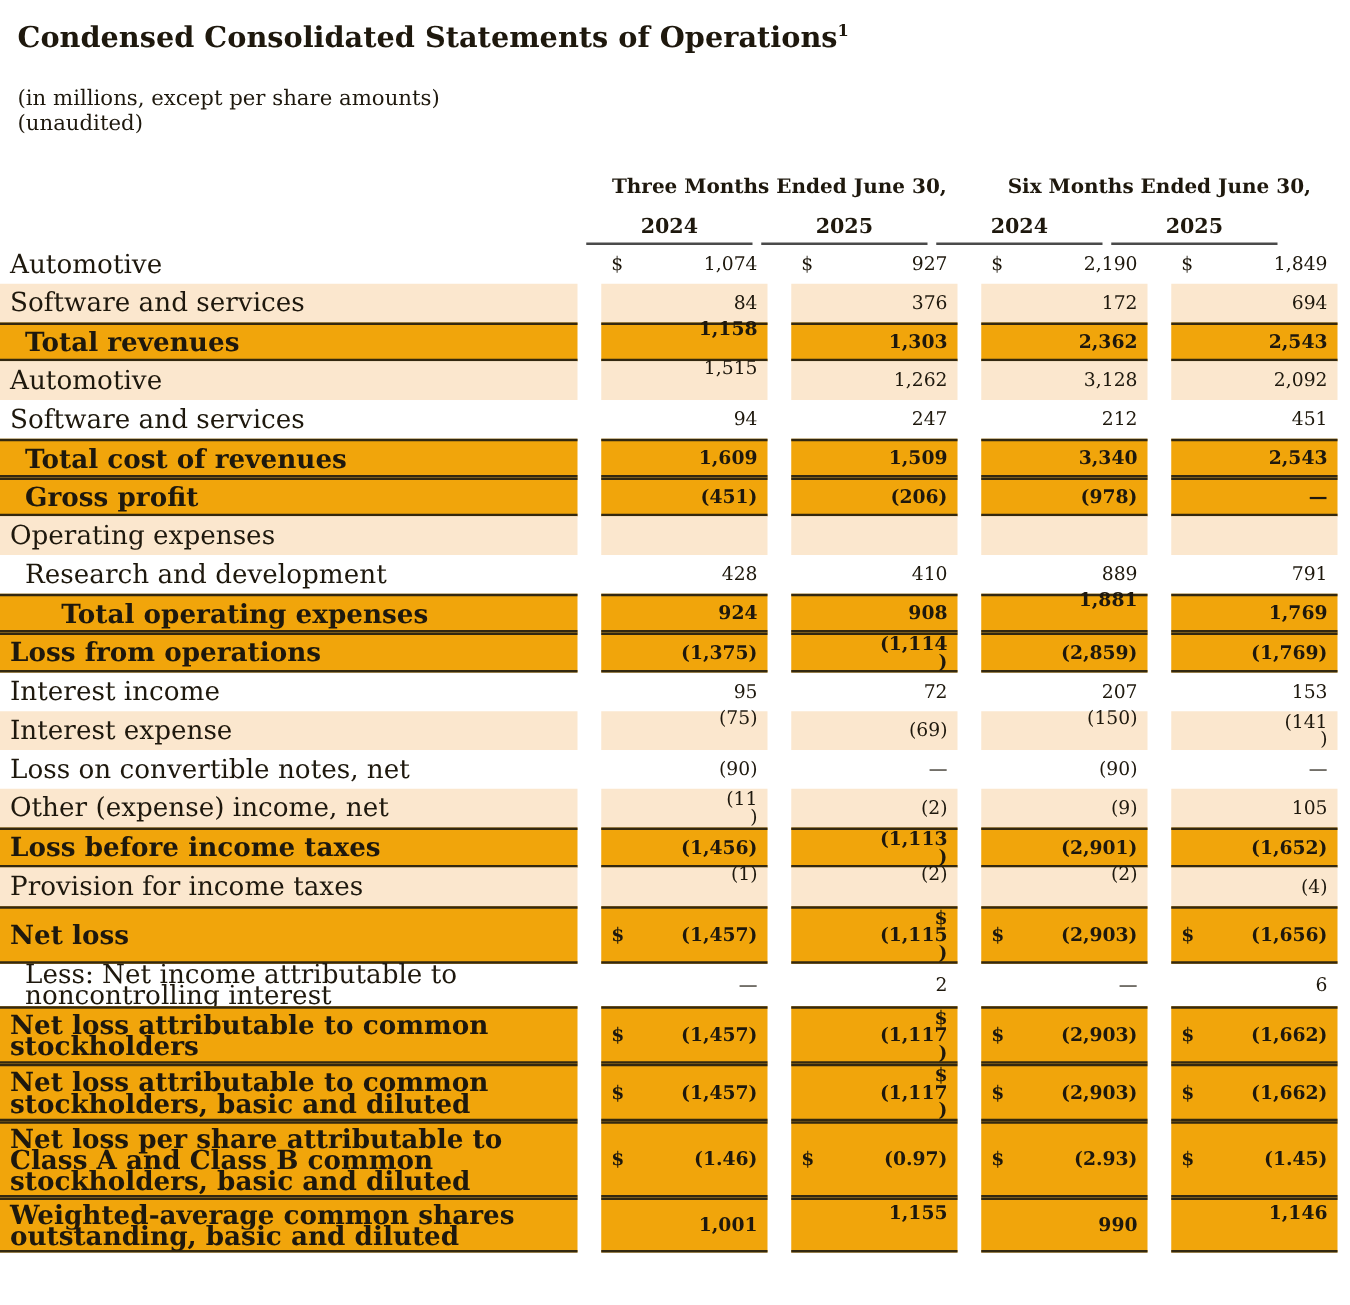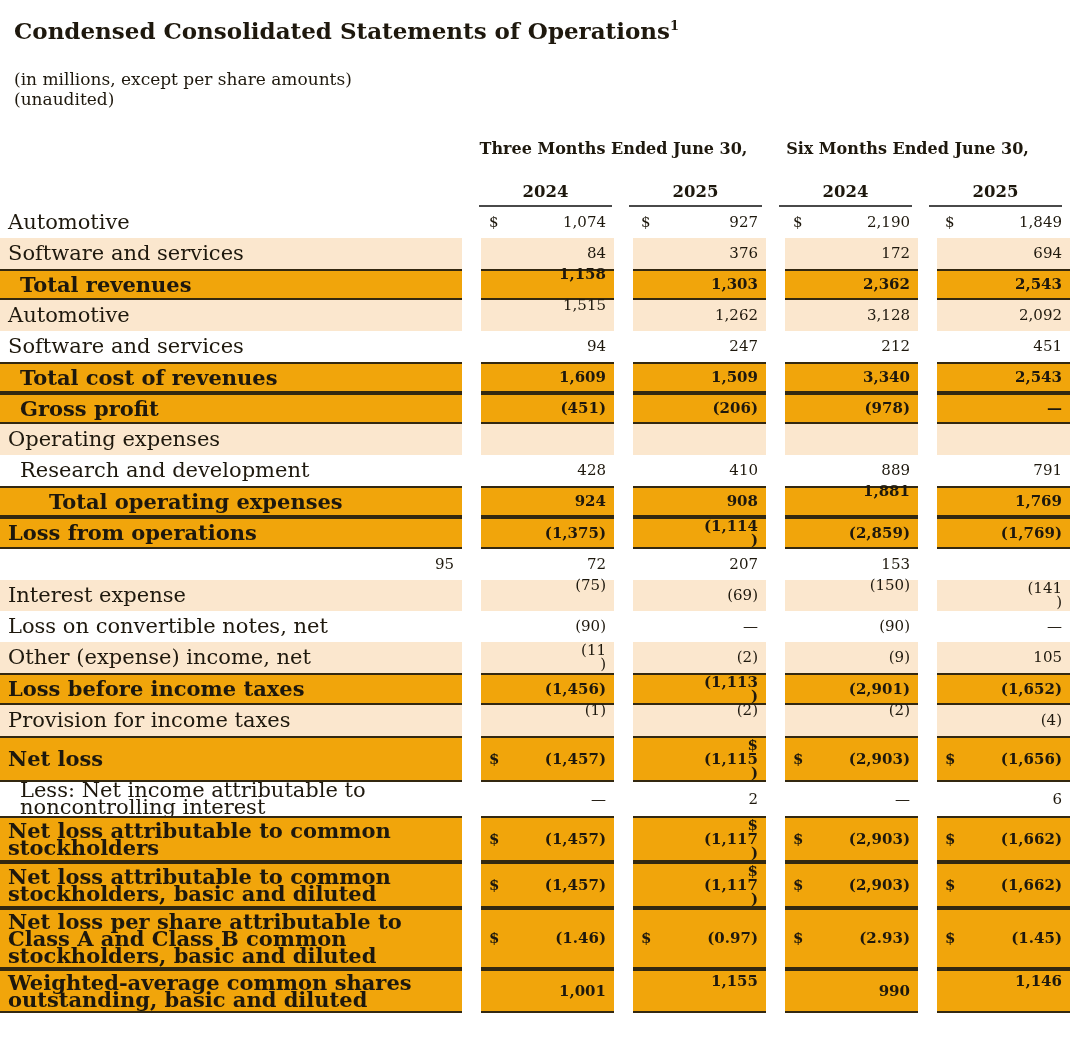--- a/index.html
+++ b/index.html
@@ -19,23 +19,23 @@
 
   
   h1.title{font-size:23px;font-weight:bold;margin:12px 0 0 14px;line-height:27px;}
   h1.title sup{font-size:13px;}
   p.sub{font-size:17px;margin:0 0 0 14px;line-height:20px;}
   p.sub1{margin-top:25px;}
   p.sub2{}
 
   
   .thead{margin-top:30px;}
-  .grow{display:grid;grid-template-columns:462px 285px 285px;column-gap:9px;}
+  .grow{display:grid;grid-template-columns:462px 285px 285px;column-gap:19px;}
   .gcell{text-align:center;font-weight:bold;font-size:16px;}
-  .yrow{display:grid;grid-template-columns:462px 133px 133px 133px 133px;column-gap:17px;margin-top:24px;}
+  .yrow{display:grid;grid-template-columns:462px 133px 133px 133px 133px;column-gap:7px;margin-top:13px;}
   .ycell{text-align:center;font-weight:bold;font-size:16.5px;border-bottom:2px solid var(--rule);padding-bottom:4px;}
   .spacer{border:none;}
 
   
   .row{display:grid;grid-template-columns:462px 133px 133px 133px 133px;column-gap:19px;min-height:31px;}
   .cell{display:flex;align-items:center;box-sizing:border-box;}
   .lab{padding-right:6px;font-size:21px;line-height:17px;}
   .i0 .lab{padding-left:8px;}
   .i1 .lab{padding-left:20px;align-items:center;}
   .i2 .lab{padding-left:49px;}
@@ -265,20 +265,23 @@
 )</span>
         </div>
         <div class="cell val">
           <span class="num">(2,859)</span>
         </div>
         <div class="cell val">
           <span class="num">(1,769)</span>
         </div>
       </div>
       <div class="row v-white i0">
+        <div class="cell lab">
+          <span>Interest income</span>
+        </div>
         <div class="cell val">
           <span class="num">95</span>
         </div>
         <div class="cell val">
           <span class="num">72</span>
         </div>
         <div class="cell val">
           <span class="num">207</span>
         </div>
         <div class="cell val">

